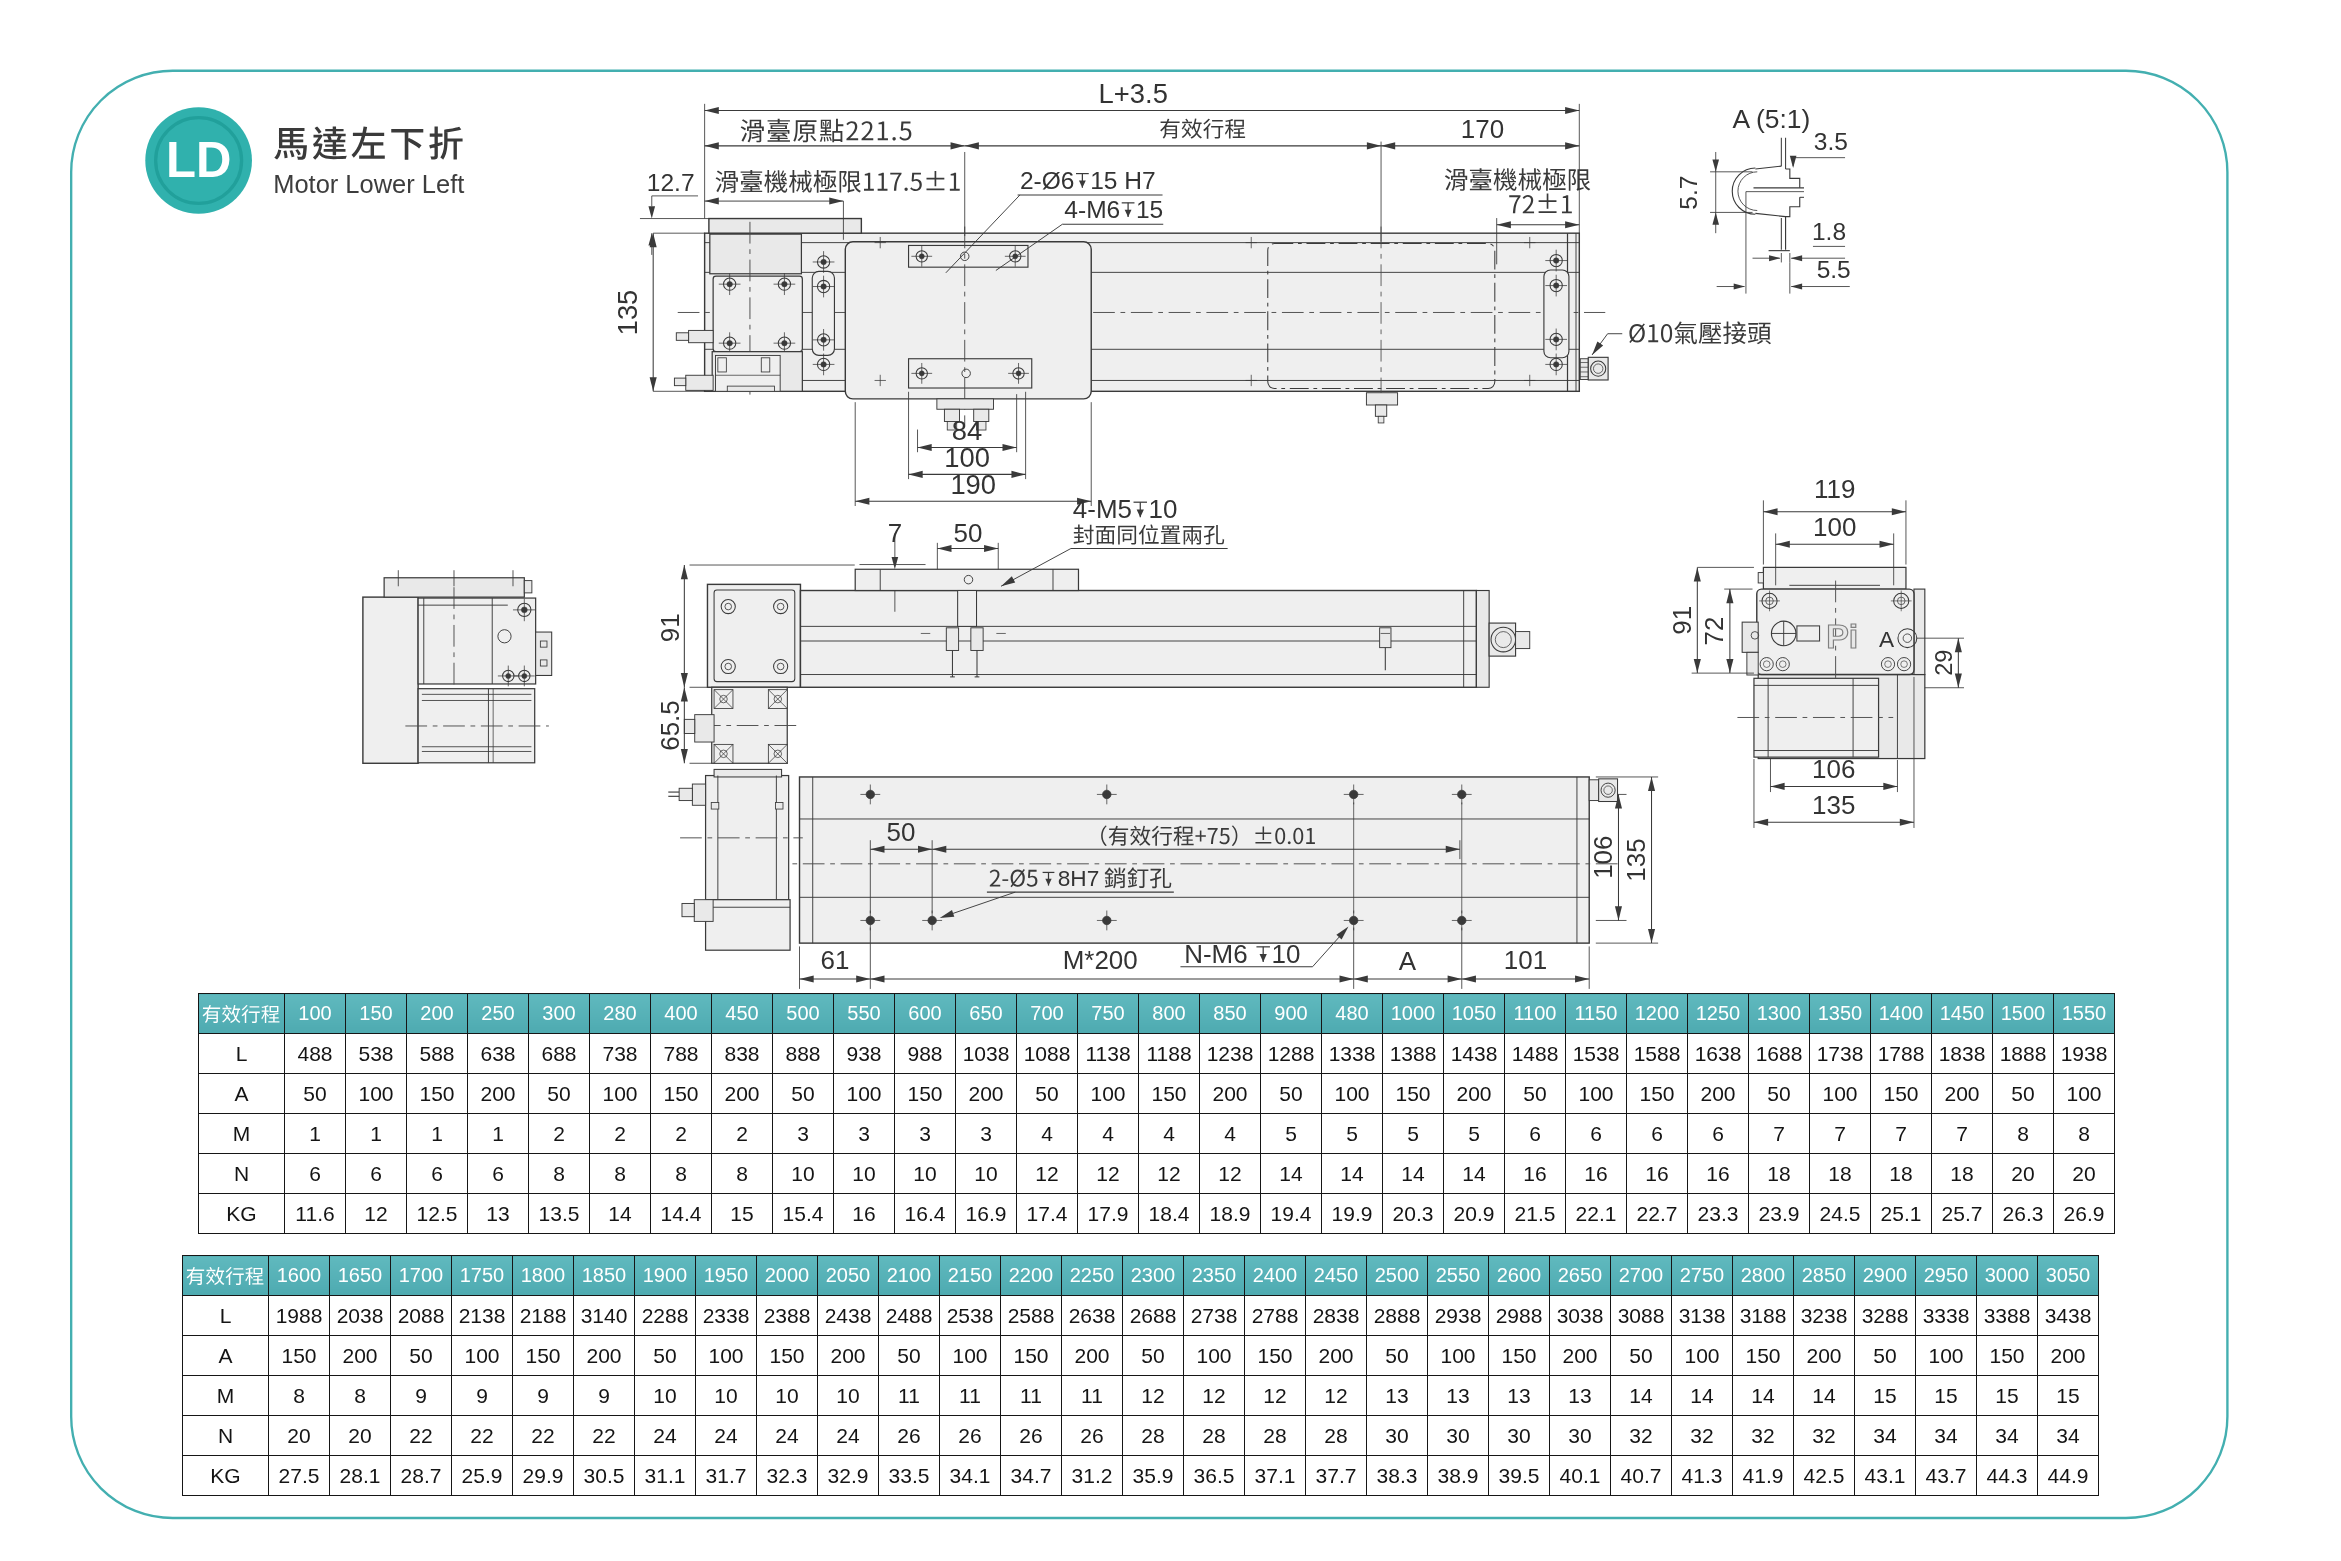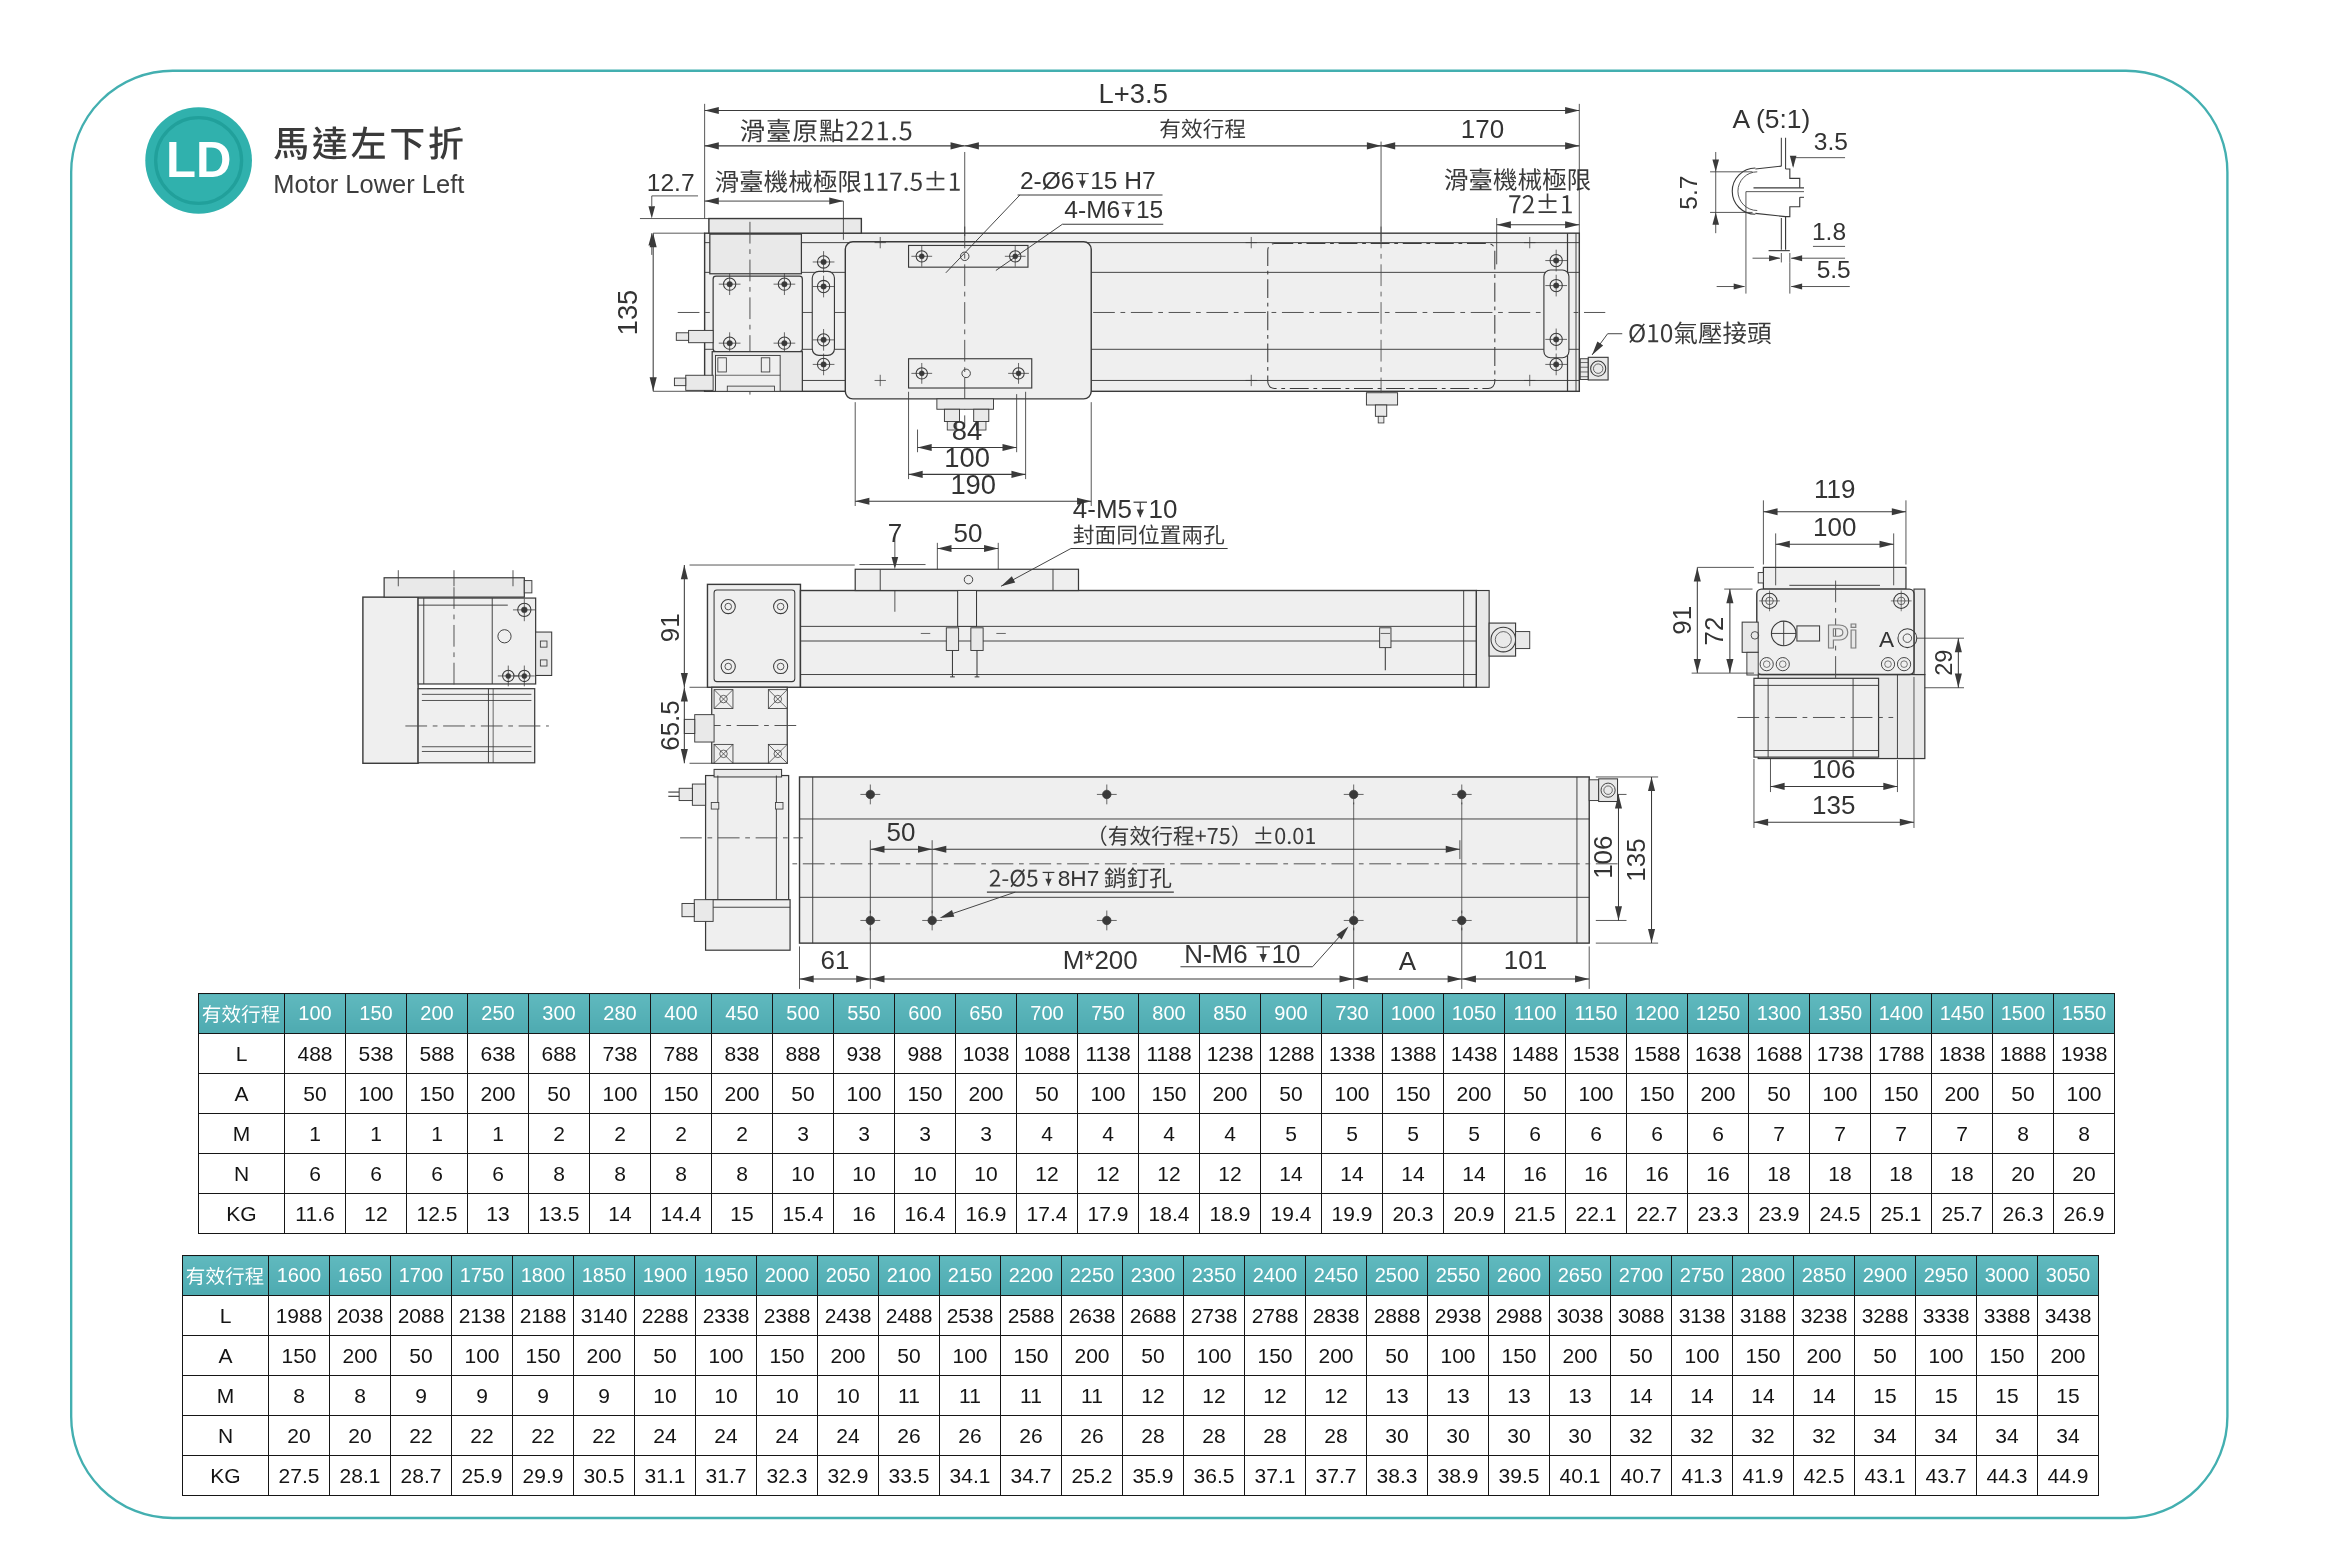--- a/index.html
+++ b/index.html
@@ -745,21 +745,21 @@
         <td>450</td>
         <td>500</td>
         <td>550</td>
         <td>600</td>
         <td>650</td>
         <td>700</td>
         <td>750</td>
         <td>800</td>
         <td>850</td>
         <td>900</td>
-        <td>730</td>
+        <td>480</td>
         <td>1000</td>
         <td>1050</td>
         <td>1100</td>
         <td>1150</td>
         <td>1200</td>
         <td>1250</td>
         <td>1300</td>
         <td>1350</td>
         <td>1400</td>
         <td>1450</td>
@@ -1148,21 +1148,21 @@
         <td>25.9</td>
         <td>29.9</td>
         <td>30.5</td>
         <td>31.1</td>
         <td>31.7</td>
         <td>32.3</td>
         <td>32.9</td>
         <td>33.5</td>
         <td>34.1</td>
         <td>34.7</td>
-        <td>25.2</td>
+        <td>31.2</td>
         <td>35.9</td>
         <td>36.5</td>
         <td>37.1</td>
         <td>37.7</td>
         <td>38.3</td>
         <td>38.9</td>
         <td>39.5</td>
         <td>40.1</td>
         <td>40.7</td>
         <td>41.3</td>

